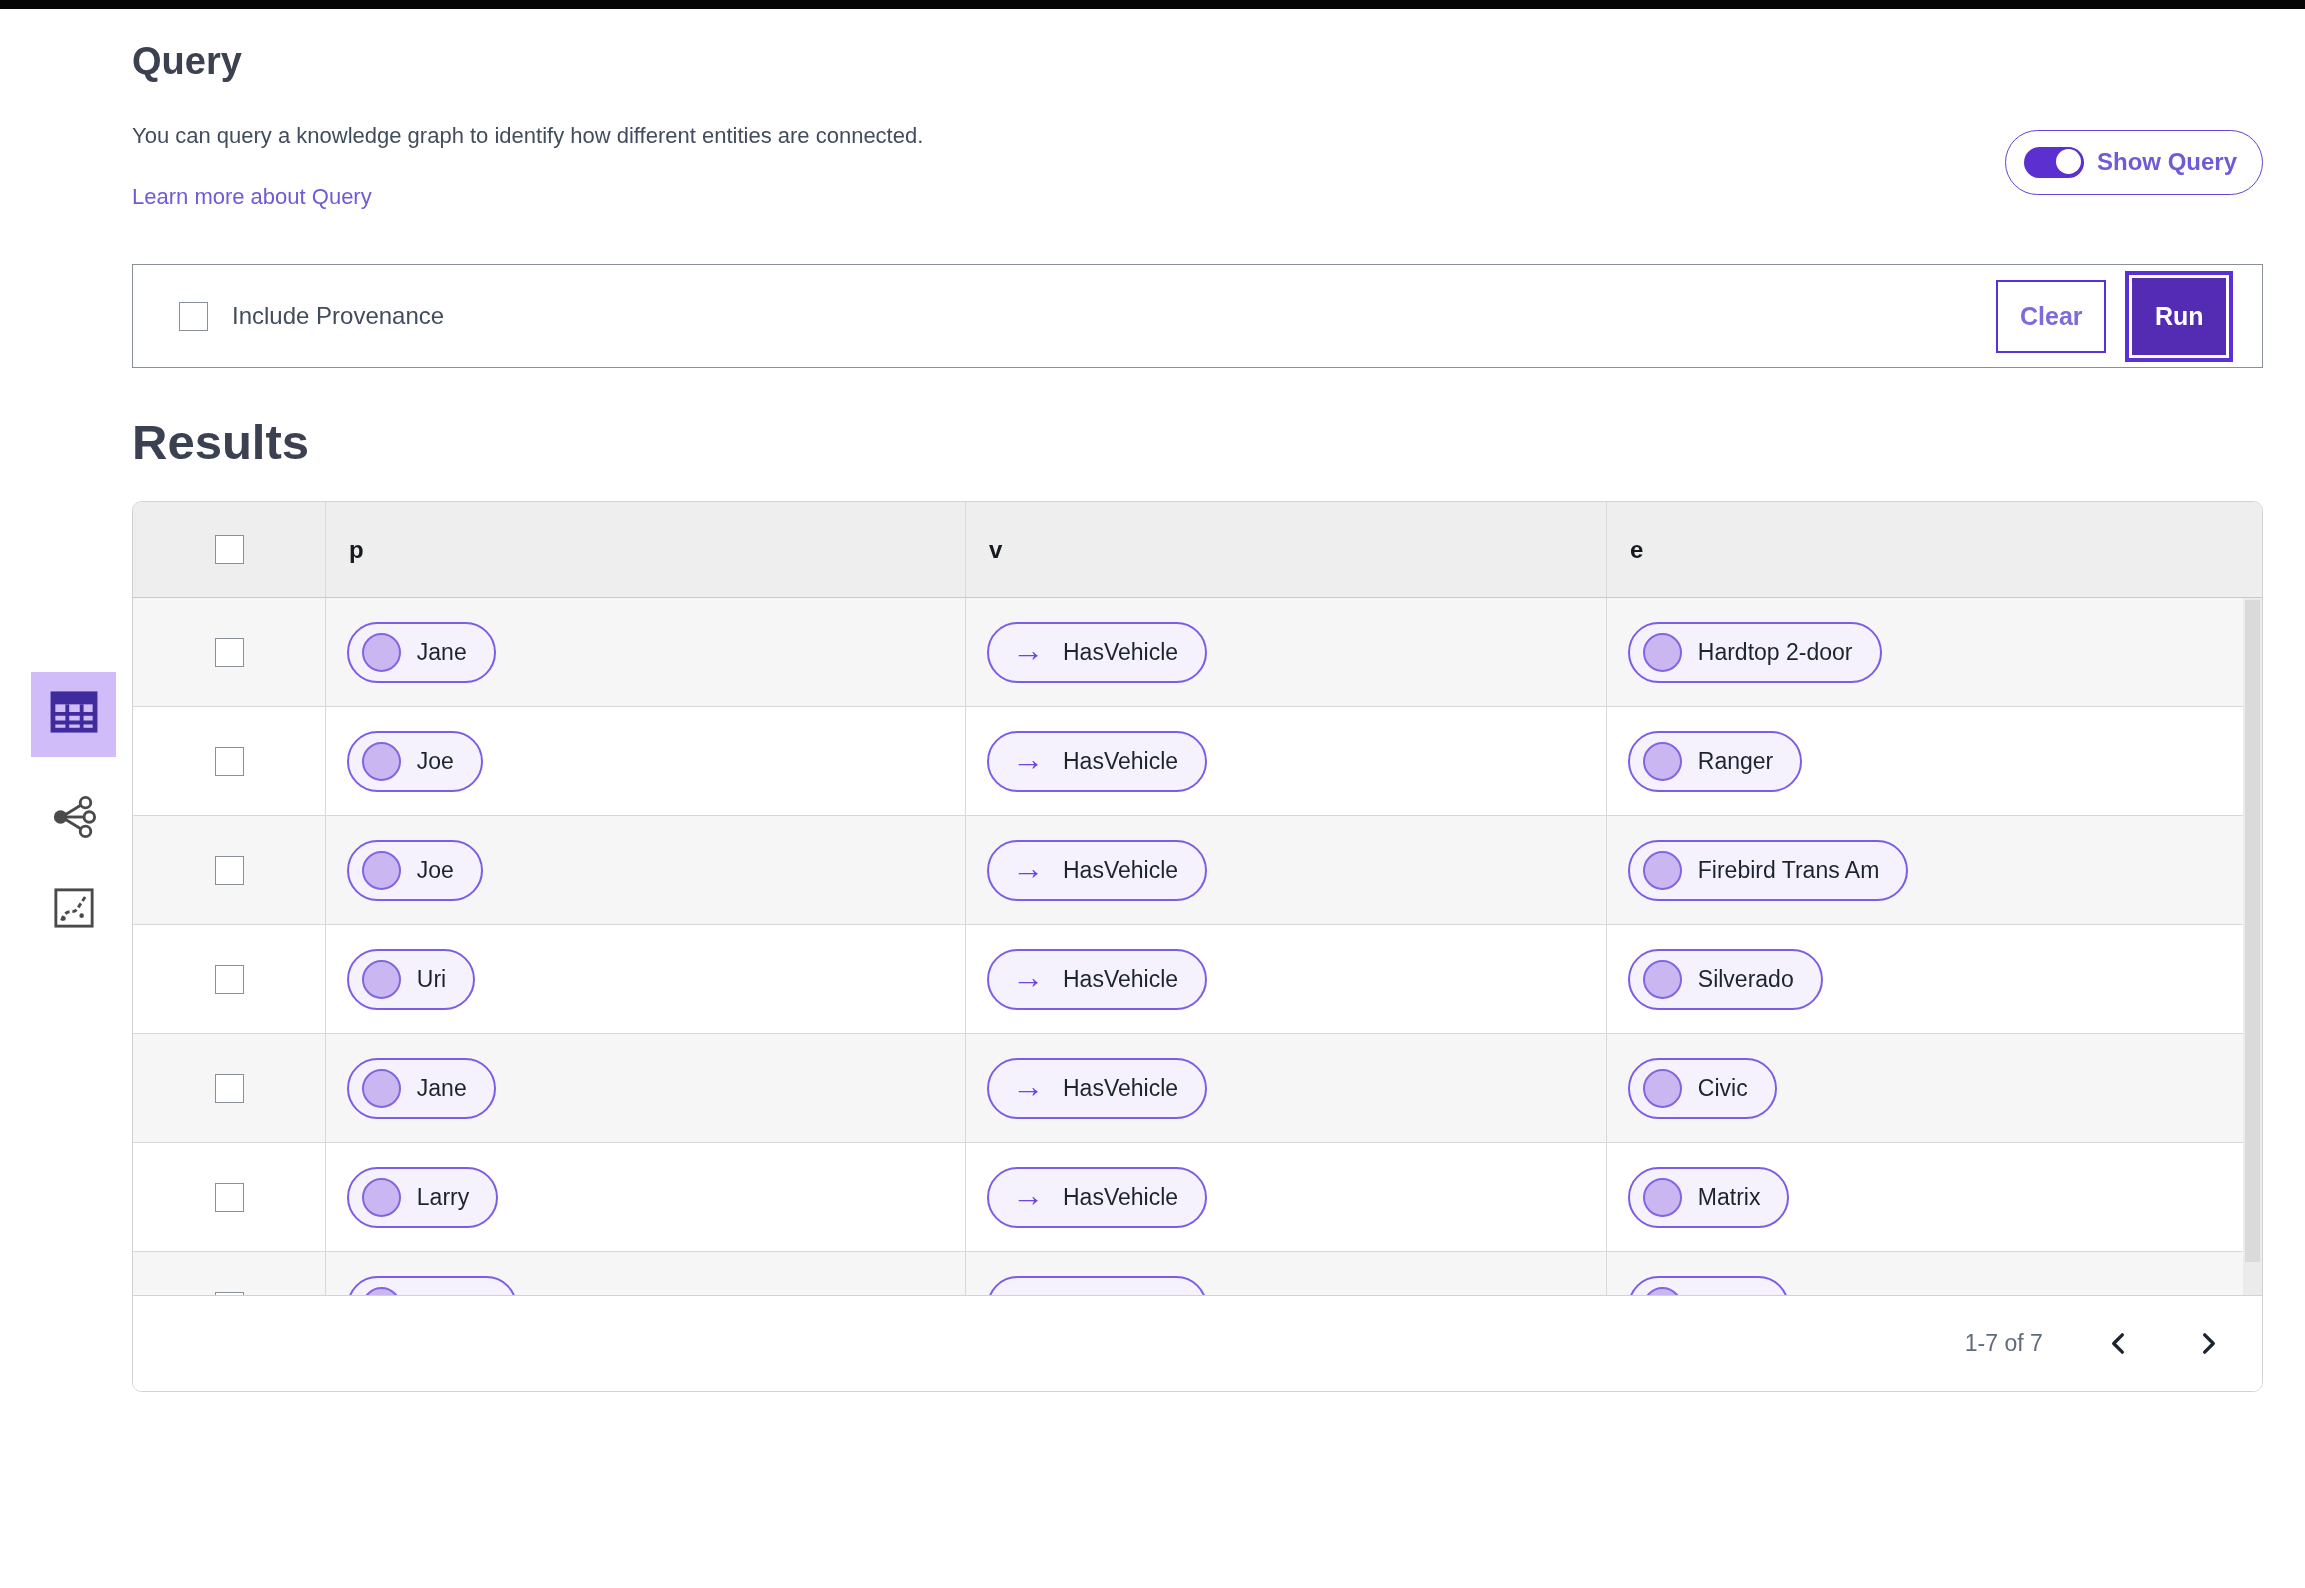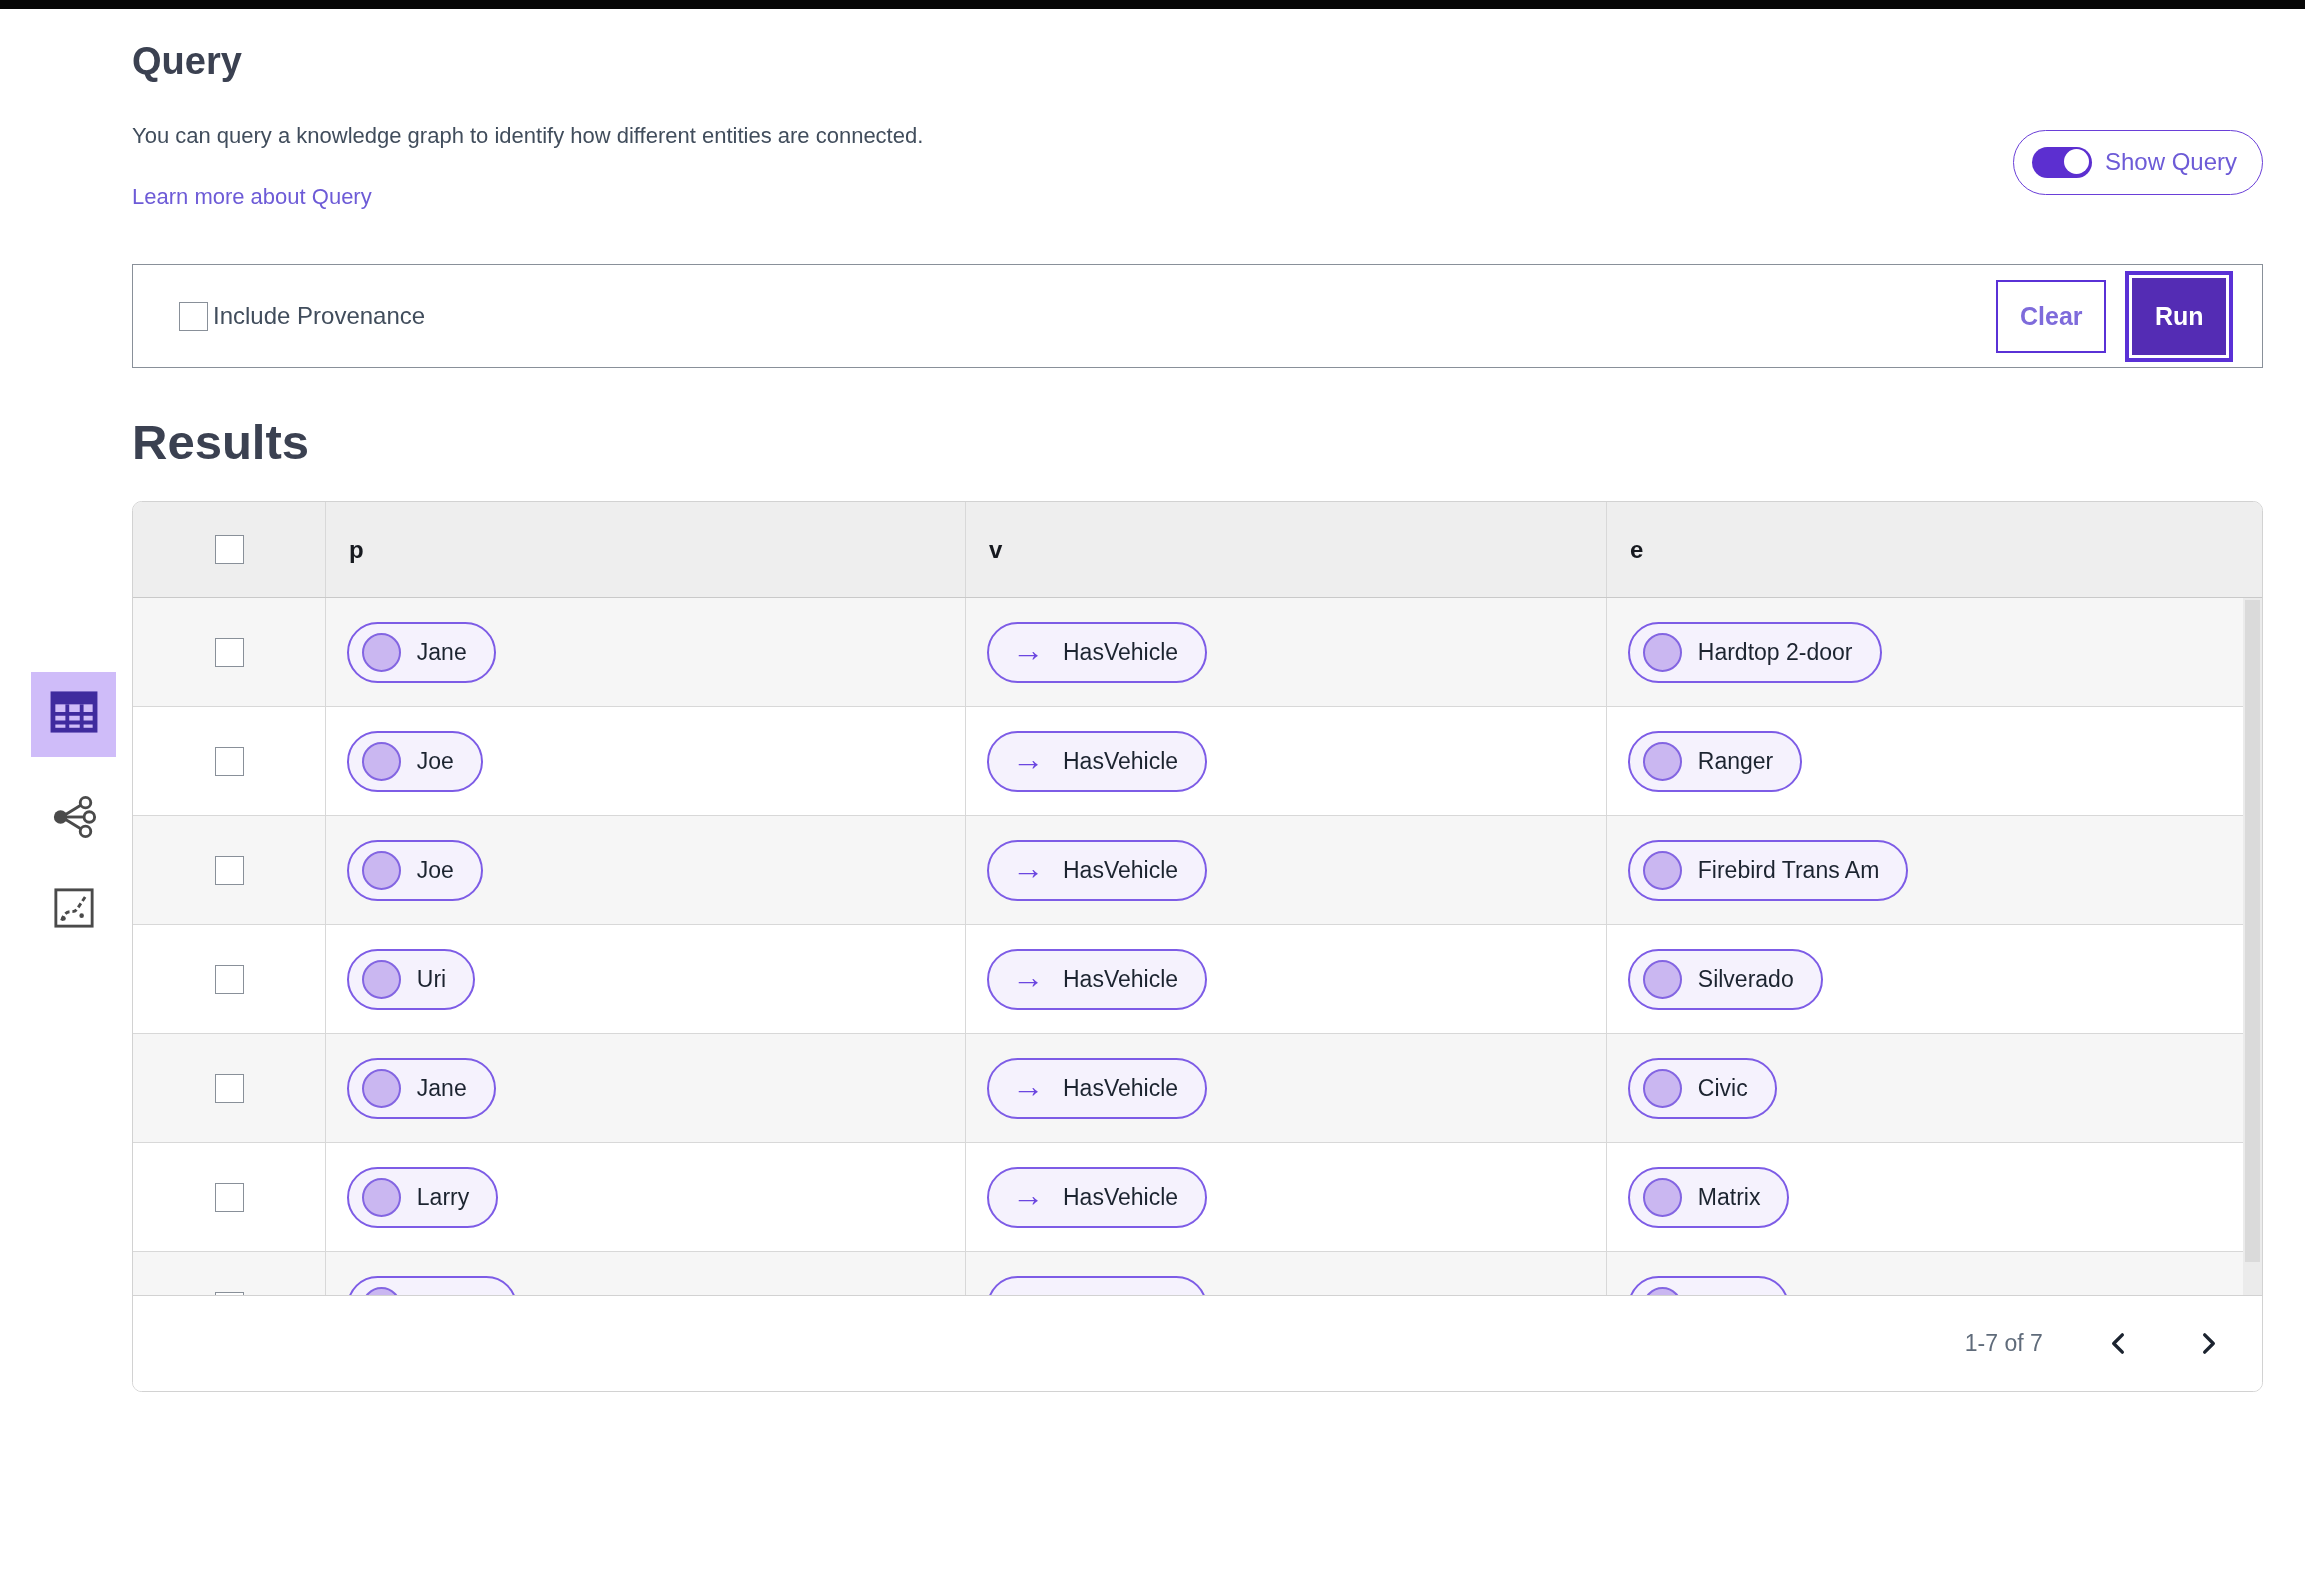--- a/index.html
+++ b/index.html
@@ -13,38 +13,38 @@
   .content { margin:0 43px 0 132px; position:relative; }
 
   
   .query-title { margin:0; padding-top:29px; font-size:38px; line-height:1.25; font-weight:700; color:#3b4151; }
   .query-desc { margin-top:38px; font-size:22px; color:#414d5c; }
   .learn-more { display:inline-block; margin-top:35px; font-size:22px; color:#6d5bd7; text-decoration:none; cursor:pointer; }
 
   .show-query {
     position:absolute; top:121px; right:0; height:65px; box-sizing:border-box;
     border:1.9px solid #6a3fd8; border-radius:35px; background:#fff;
-    display:flex; align-items:center; gap:13.4px; padding:0 25px 0 17.3px; cursor:pointer;
+    display:flex; align-items:center; gap:13.4px; padding:0 25px 0 17.3px; cursor:pointer;font-weight:bold;
   }
   .toggle-track { position:relative; width:60px; height:31px; border-radius:15.4px; background:#5c2fd0; }
   .toggle-knob { position:absolute; top:2.9px; right:2.9px; width:25px; height:25px; border-radius:50%; background:#fff; }
   .show-query-label { font-size:24px; color:#6d5bd7; }
 
   .query-panel { margin-top:54px; border:1.9px solid #899099; background:#fff; }
   .query-editor { position:relative; height:163px; border-bottom:1.9px solid #899099; }
   .query-input {
     width:100%; height:100%; box-sizing:border-box; padding:23px 29px;
     border:none; outline:none; resize:none; background:#fff;
     font-family:"Liberation Mono","DejaVu Sans Mono",monospace; font-size:24px; color:#24292f;
   }
   .resize-handle { position:absolute; right:4.8px; bottom:4.8px; width:27px; height:27px; cursor:nwse-resize; }
 
   .query-footer { display:flex; align-items:center; height:102px; padding:0 25px 0 46px; }
   .checkbox { width:29px; height:29px; box-sizing:border-box; border:1.9px solid #899099; background:#fff; cursor:pointer; }
-  .include-label { margin-left:5px; font-size:24px; color:#414d5c; }
+  .include-label { margin-left:24px; font-size:24px; color:#414d5c; }
   .footer-spacer { flex:1; }
   .clear-btn {
     width:110px; height:73px; background:#fff; border:2.9px solid #5a31d6;
     color:#7e6bdb; font-size:25px; font-weight:700; font-family:inherit; cursor:pointer;
   }
   .run-btn {
     margin-left:23px; margin-right:7.7px; width:100px; height:83px;
     background:#542cb4; border:3.8px solid #ffffff; outline:4.8px solid #5a31d6;
     color:#fff; font-size:25px; font-weight:700; font-family:inherit; cursor:pointer;
   }

